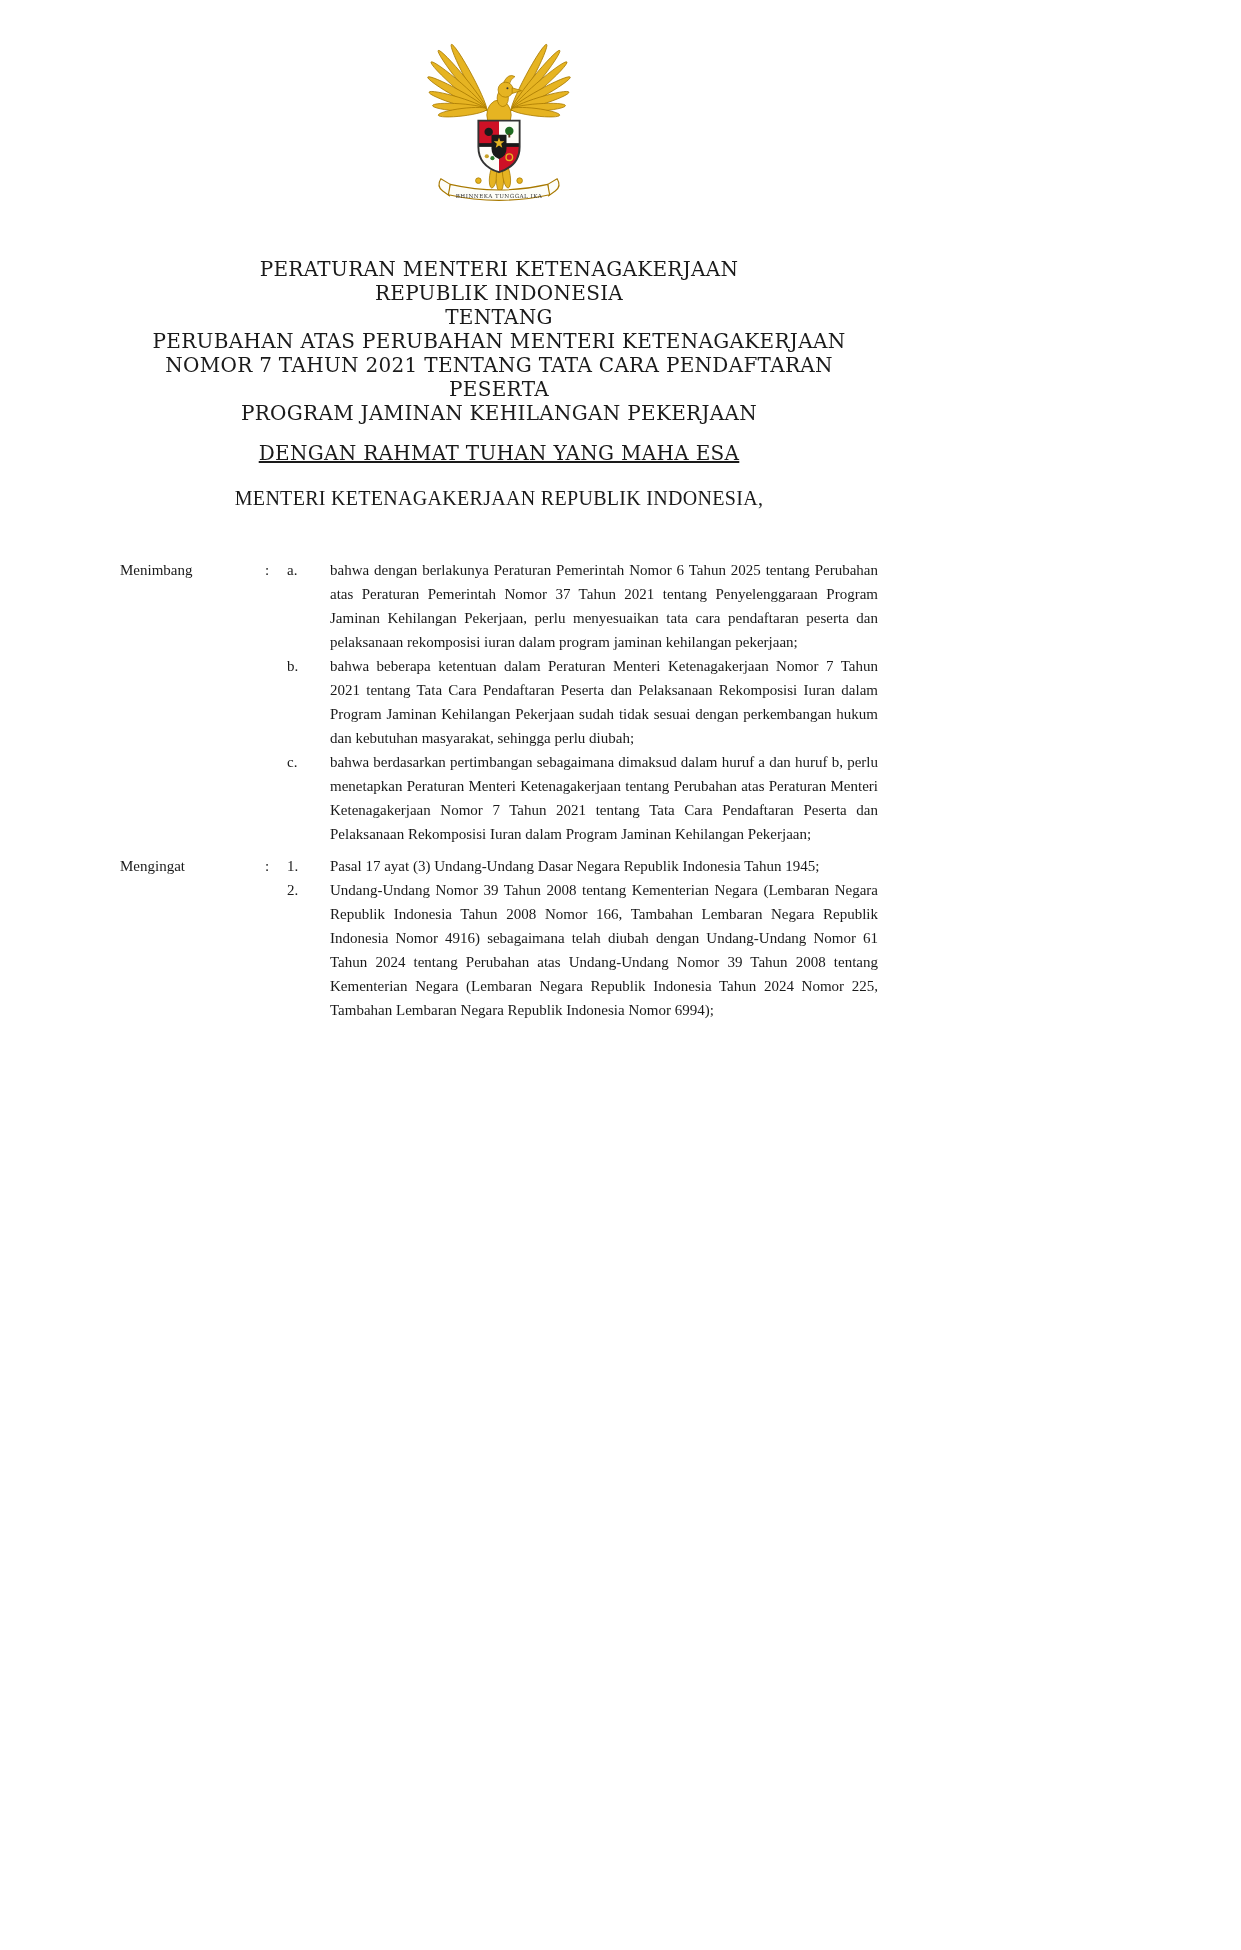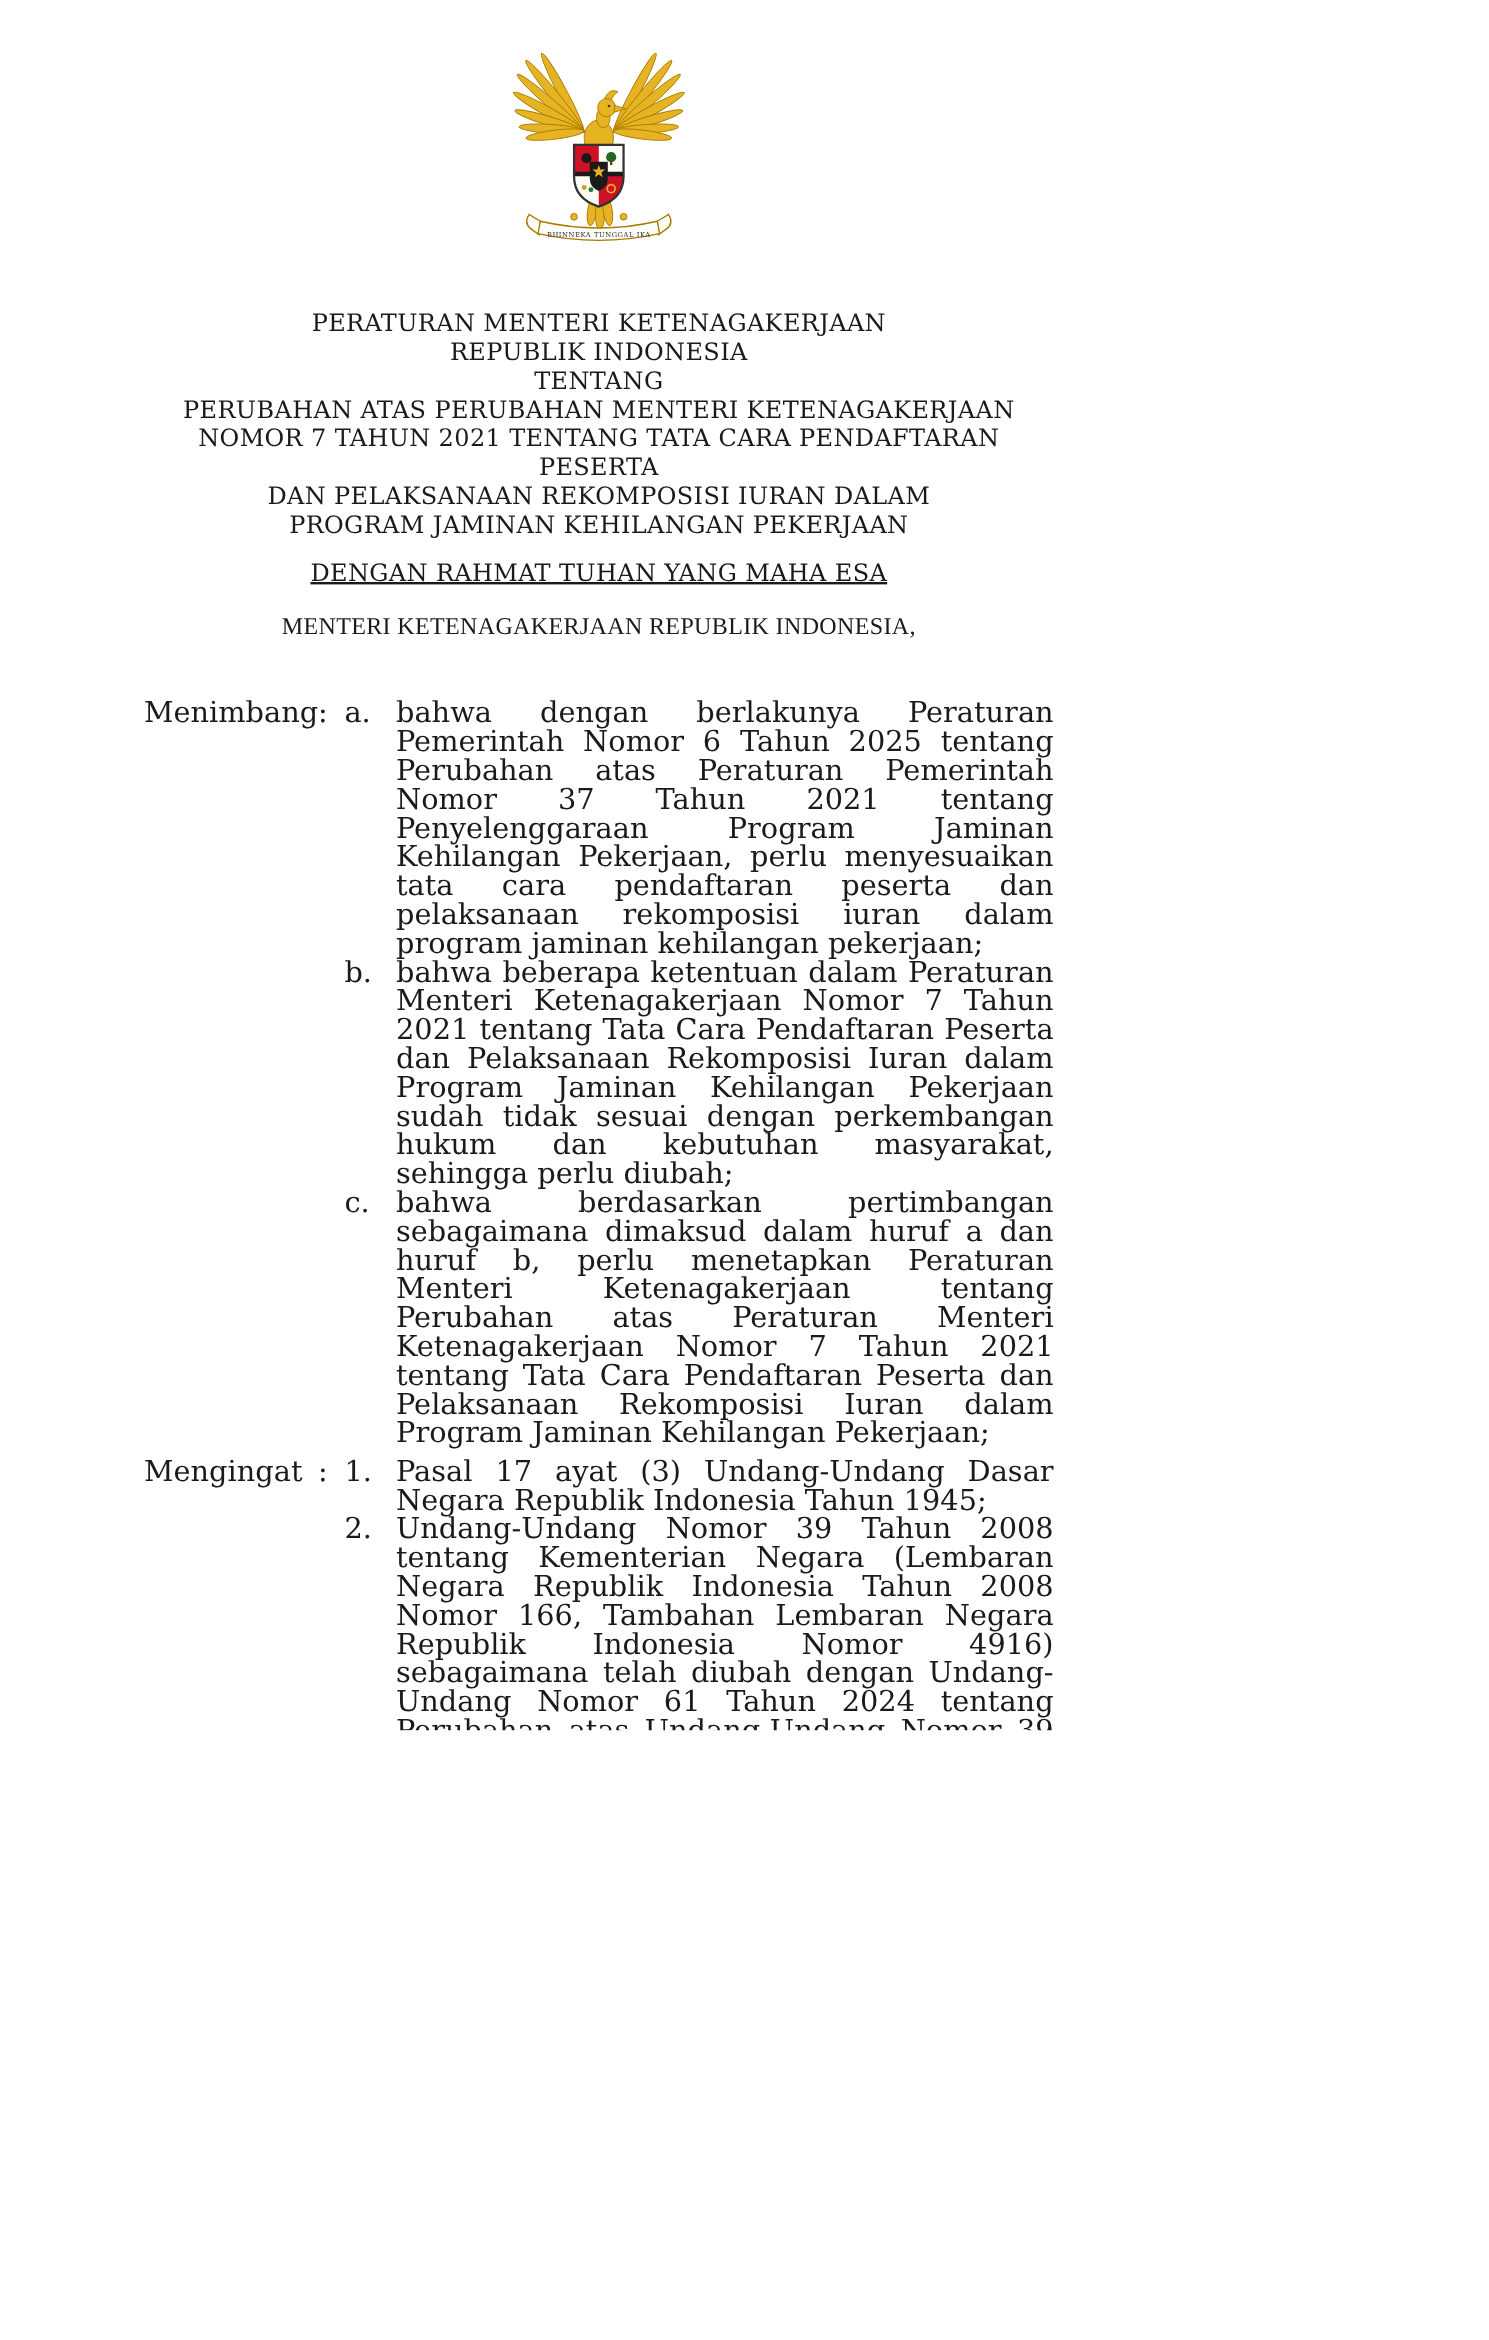--- a/index.html
+++ b/index.html
@@ -32,21 +32,21 @@
   .invocation { margin-top: 16px; text-decoration: underline; }
   .officiant  { margin-top: 21px; font-family: Liberation Serif, serif; }
 
   .body-sections { margin-top: 48px; }
   .section { font-size: 20px; line-height: 24px; }
   .section + .section { margin-top: 8px; }
   .row {
     display: grid;
     grid-template-columns: 145px 22px 43px 548px;
   }
-  .cell { font-size: 24px; line-height: 24px; }
+  .cell { font-size: 15px; line-height: 24px; font-family: Liberation Serif, serif; }
   .cell.text {
     text-align: justify;
     text-justify: inter-word;
   }
   .cell.label, .cell.colon, .cell.marker { white-space: nowrap; }
 </style>
 </head>
 <body>
 
 <div class="page">
@@ -120,21 +120,20 @@
         </g>
       </svg>
     </div>
 
     <div class="title-block">
       <div class="tline">PERATURAN MENTERI KETENAGAKERJAAN</div>
       <div class="tline">REPUBLIK INDONESIA</div>
       <div class="tline">TENTANG</div>
       <div class="tline">PERUBAHAN ATAS PERUBAHAN MENTERI KETENAGAKERJAAN</div>
       <div class="tline">NOMOR 7 TAHUN 2021 TENTANG TATA CARA PENDAFTARAN PESERTA</div>
-      <div class="tline">DAN PELAKSANAAN REKOMPOSISI IURAN DALAM</div>
       <div class="tline">PROGRAM JAMINAN KEHILANGAN PEKERJAAN</div>
     </div>
 
     <div class="tline invocation">DENGAN RAHMAT TUHAN YANG MAHA ESA</div>
     <div class="tline officiant">MENTERI KETENAGAKERJAAN REPUBLIK INDONESIA,</div>
 
     <div class="body-sections">
 
       <div class="section">
         <div class="row">

